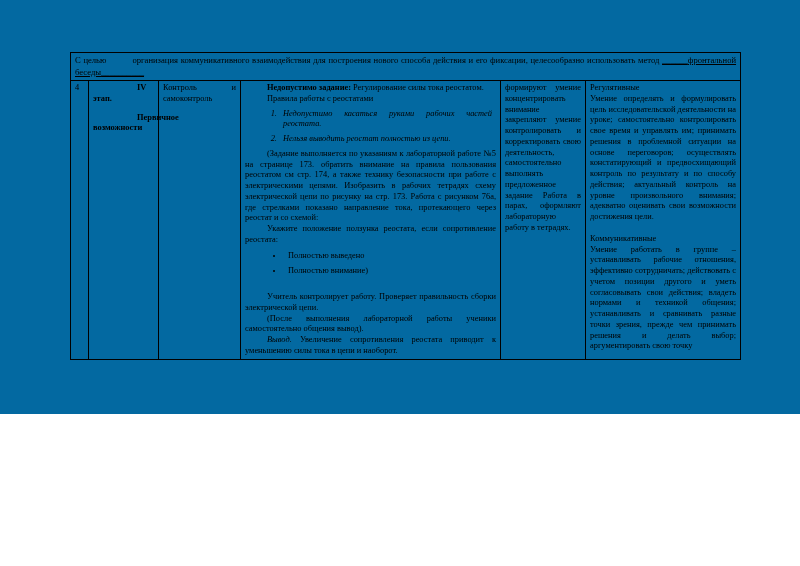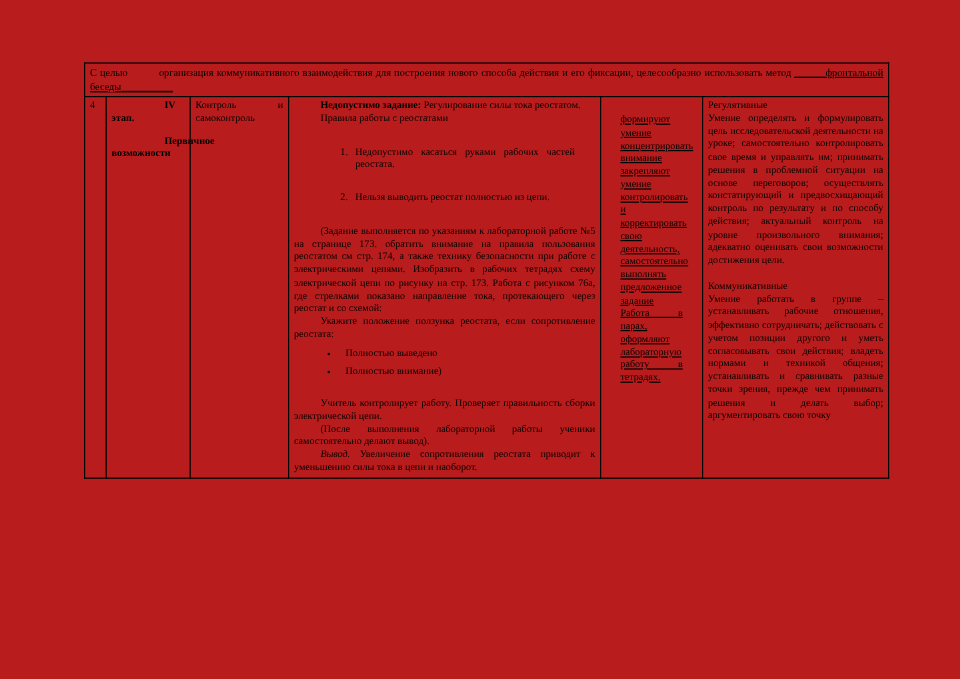--- a/index.html
+++ b/index.html
@@ -10,22 +10,22 @@
   body {
     width: 800px;
     height: 566px;
     font-family: "Liberation Serif", "DejaVu Serif", serif;
     color: #000000;
     overflow: hidden;
   }
   .page {
     position: relative;
     width: 800px;
-    height: 566px;
-    background: #b91c1c;
+    height: 414px;
+    background: #0369a1;
   }
   .doc-table {
     position: absolute;
     left: 70px;
     top: 52px;
     width: 670px;
     border-collapse: collapse;
     table-layout: fixed;
   }
   .doc-table td {
@@ -93,21 +93,22 @@
     text-align: justify;
   }
   .main-cell ol {
     margin: 0 0 0 0;
     padding-left: 30px;
     list-style-type: decimal;
   }
   .main-cell ol li {
     text-align: justify;
     padding-left: 4px;
-    margin: 17px;
+    margin: 4px;
+    font-style: italic;
   }
   .main-cell ul {
     margin: 0;
     padding-left: 34px;
     list-style-type: disc;
   }
   .main-cell ul li {
     text-align: left;
     padding-left: 4px;
     margin: 5px;
@@ -116,21 +117,21 @@
   .ital { font-style: italic; }
   .bold { font-weight: bold; }
 
   .form-cell {
     font-size: 8.6px;
     line-height: 1.32;
     text-align: justify;
     text-justify: inter-word;
     word-spacing: 0;
   }
-  .form-cell p { margin: 12px; text-align: justify; text-decoration: underline; }
+  .form-cell p { margin: 0; text-align: justify; }
 
   .uud-cell {
     font-size: 8.6px;
     line-height: 1.32;
     text-align: justify;
     text-justify: inter-word;
   }
   .uud-cell p { margin: 0; text-align: justify; }
   .uud-head {
     text-align: left !important;
@@ -181,21 +182,21 @@
             <li>Нельзя выводить реостат полностью из цепи.</li>
           </ol>
           <p>(Задание выполняется по указаниям к лабораторной работе №5 на странице 173. обратить внимание на правила пользования реостатом см стр. 174, а также технику безопасности при работе с электрическими цепями. Изобразить в рабочих тетрадях схему электрической цепи по рисунку на стр. 173. Работа с рисунком 76а, где стрелками показано направление тока, протекающего через реостат и со схемой:</p>
           <p>Укажите положение ползунка реостата, если сопротивление реостата:</p>
           <ul>
             <li>Полностью выведено</li>
             <li>Полностью внимание)</li>
           </ul>
           <div class="spacer-line"></div>
           <p>Учитель контролирует работу. Проверяет правильность сборки электрической цепи.</p>
-          <p>(После выполнения лабораторной работы ученики самостоятельно делают вывод).</p>
+          <p>(После выполнения лабораторной работы ученики самостоятельно общения вывод).</p>
           <p><span class="ital">Вывод.</span><span> Увеличение сопротивления реостата приводит к уменьшению силы тока в цепи и наоборот.</span></p>
         </td>
 
         <td class="form-cell">
           <p>формируют умение концентрировать внимание закрепляют умение контролировать и корректировать свою деятельность, самостоятельно выполнять предложенное задание Работа в парах, оформляют лабораторную работу в тетрадях.</p>
         </td>
 
         <td class="uud-cell">
           <p class="uud-head">Регулятивные</p>
           <p>Умение определять и формулировать цель исследовательской деятельности на уроке; самостоятельно контролировать свое время и управлять им; принимать решения в проблемной ситуации на основе переговоров; осуществлять констатирующий и предвосхищающий контроль по результату и по способу действия; актуальный контроль на уровне произвольного внимания; адекватно оценивать свои возможности достижения цели.</p>

